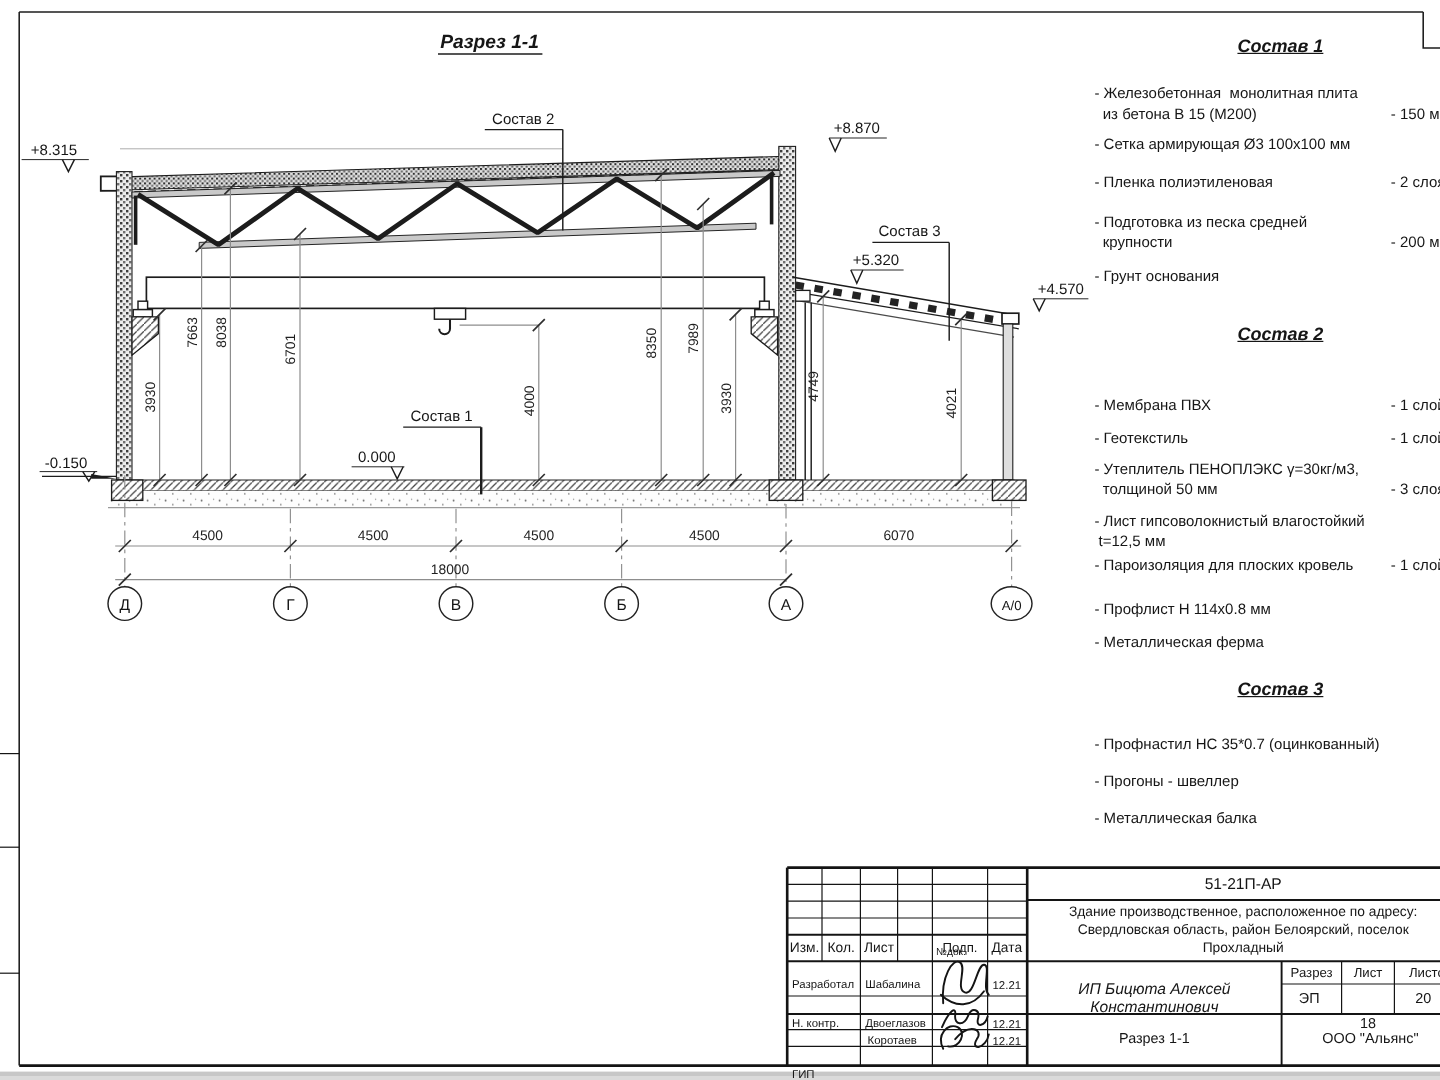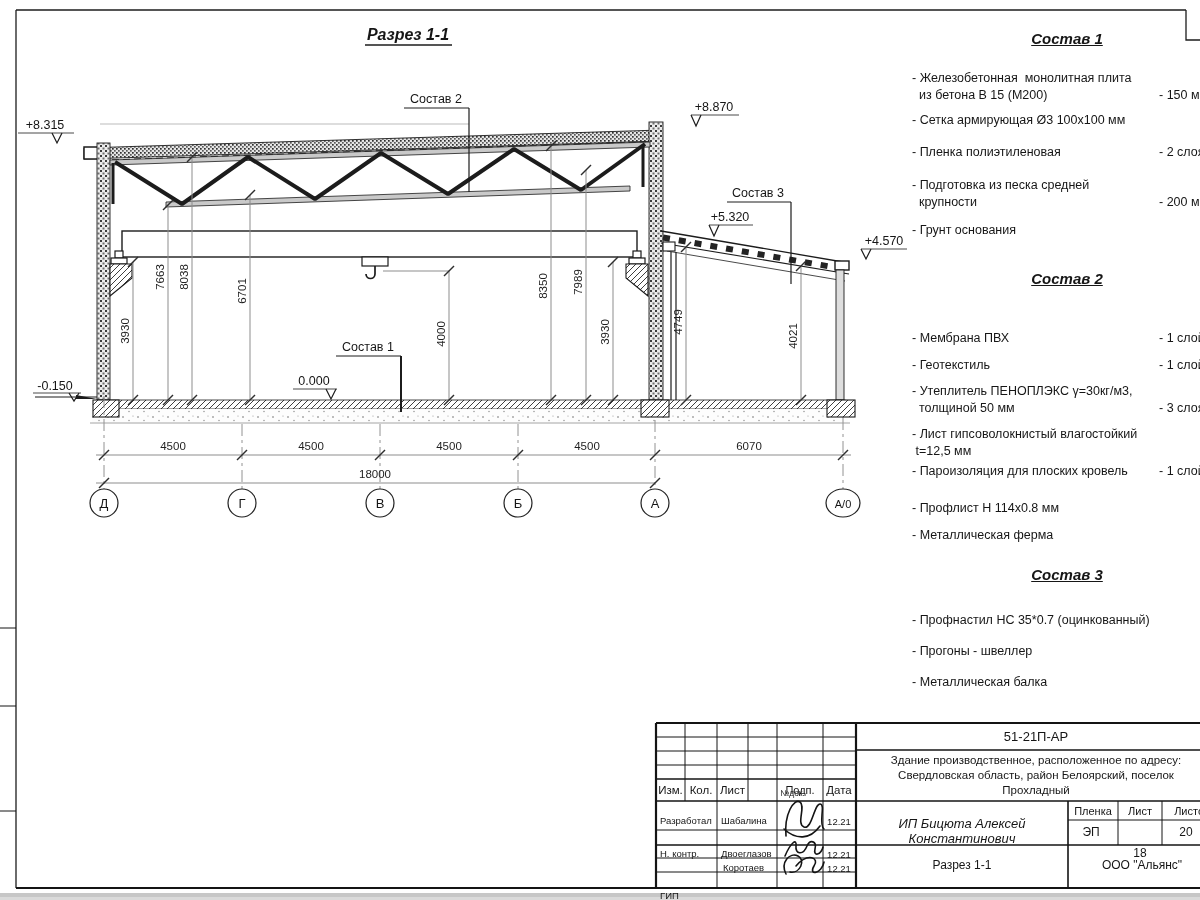--- a/index.html
+++ b/index.html
@@ -369,21 +369,21 @@
       </div>
 </div>
 
 <div>
   <div class="tb c" style="left:856px;top:729px;width:360px;font-size:13px">51-21П-АР</div>
   <div class="tb c" style="left:856px;top:753px;width:360px;font-size:11.5px">Здание производственное, расположенное по адресу:
 Свердловская область, район Белоярский, поселок
 Прохладный</div>
   <div class="tb c i" style="left:856px;top:816px;width:212px;font-size:13px">ИП Бицюта Алексей Константинович</div>
 
-  <div class="tb c" style="left:1068px;top:804px;width:50px">Пленка</div>
+  <div class="tb c" style="left:1068px;top:804px;width:50px">Разрез</div>
   <div class="tb c" style="left:1118px;top:804px;width:44px">Лист</div>
   <div class="tb c" style="left:1162px;top:804px;width:60px">Листов</div>
   <div class="tb c" style="left:1068px;top:825px;width:46px;font-size:12px">ЭП</div>
   <div class="tb c" style="left:1118px;top:846px;width:44px;font-size:12px">18</div>
   <div class="tb c" style="left:1162px;top:825px;width:48px;font-size:12px">20</div>
 
   <div class="tb c" style="left:856px;top:858px;width:212px;font-size:12px">Разрез 1-1</div>
   <div class="tb c" style="left:1068px;top:858px;width:148px;font-size:12px">ООО "Альянс"</div>
 
   <div class="tb c" style="left:656px;top:783px;width:29px;font-size:11.5px">Изм.</div>

